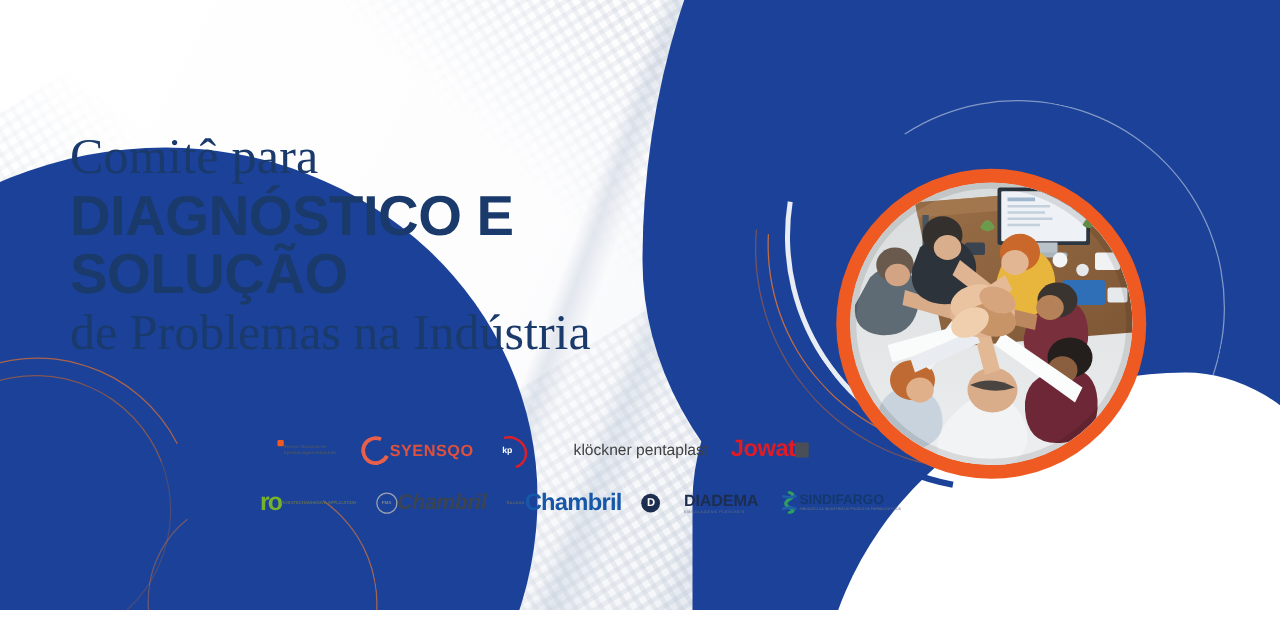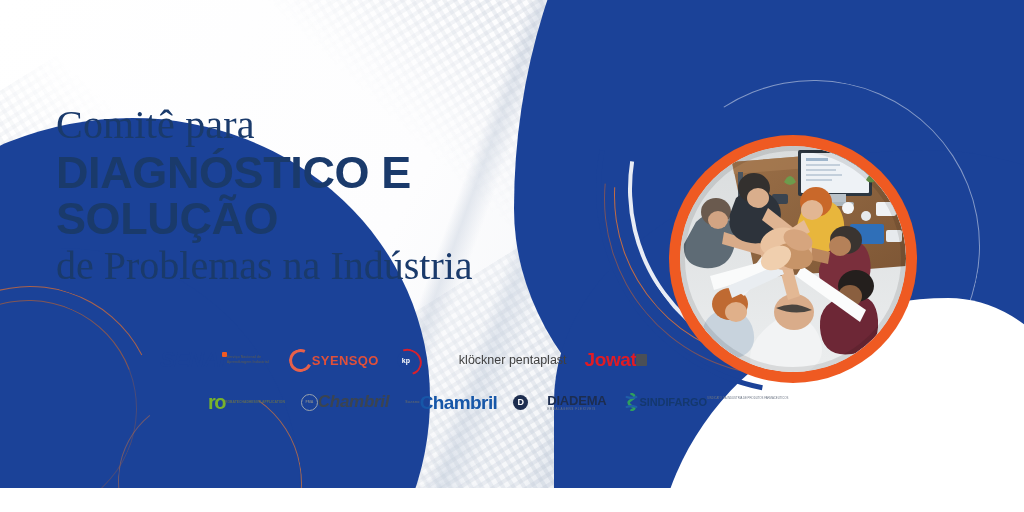--- a/index.html
+++ b/index.html
@@ -386,21 +386,21 @@
   }
   .dia { display: flex; flex-direction: column; margin-left: 19px; }
   .dia-txt { font-weight: bold; font-size: 13px; color: #1d2d4f; letter-spacing: -.2px; line-height: 1; }
   .dia-sub { font-size: 3px; color: #6b7483; letter-spacing: .6px; }
 
   
   .sind-ico {
     width: 17px; height: 18px;
     position: relative;
   }
-  .sind { display: flex; flex-direction: row; }
+  .sind { display: flex; flex-direction: column; }
   .sind-txt { font-weight: bold; font-size: 11px; color: #14386e; letter-spacing: -.1px; line-height: 1; }
   .sind-sub { font-size: 2.8px; color: #6b7483; line-height: 1.3; }
 </style>
 </head>
 <body>
 
 <div id="banner" style="--blue:#1b4298; --orange:#ef5a22; --navy:#1a3a6b;">
 
   <div class="bg-base"></div>
   <div class="bg-streaks"></div>

